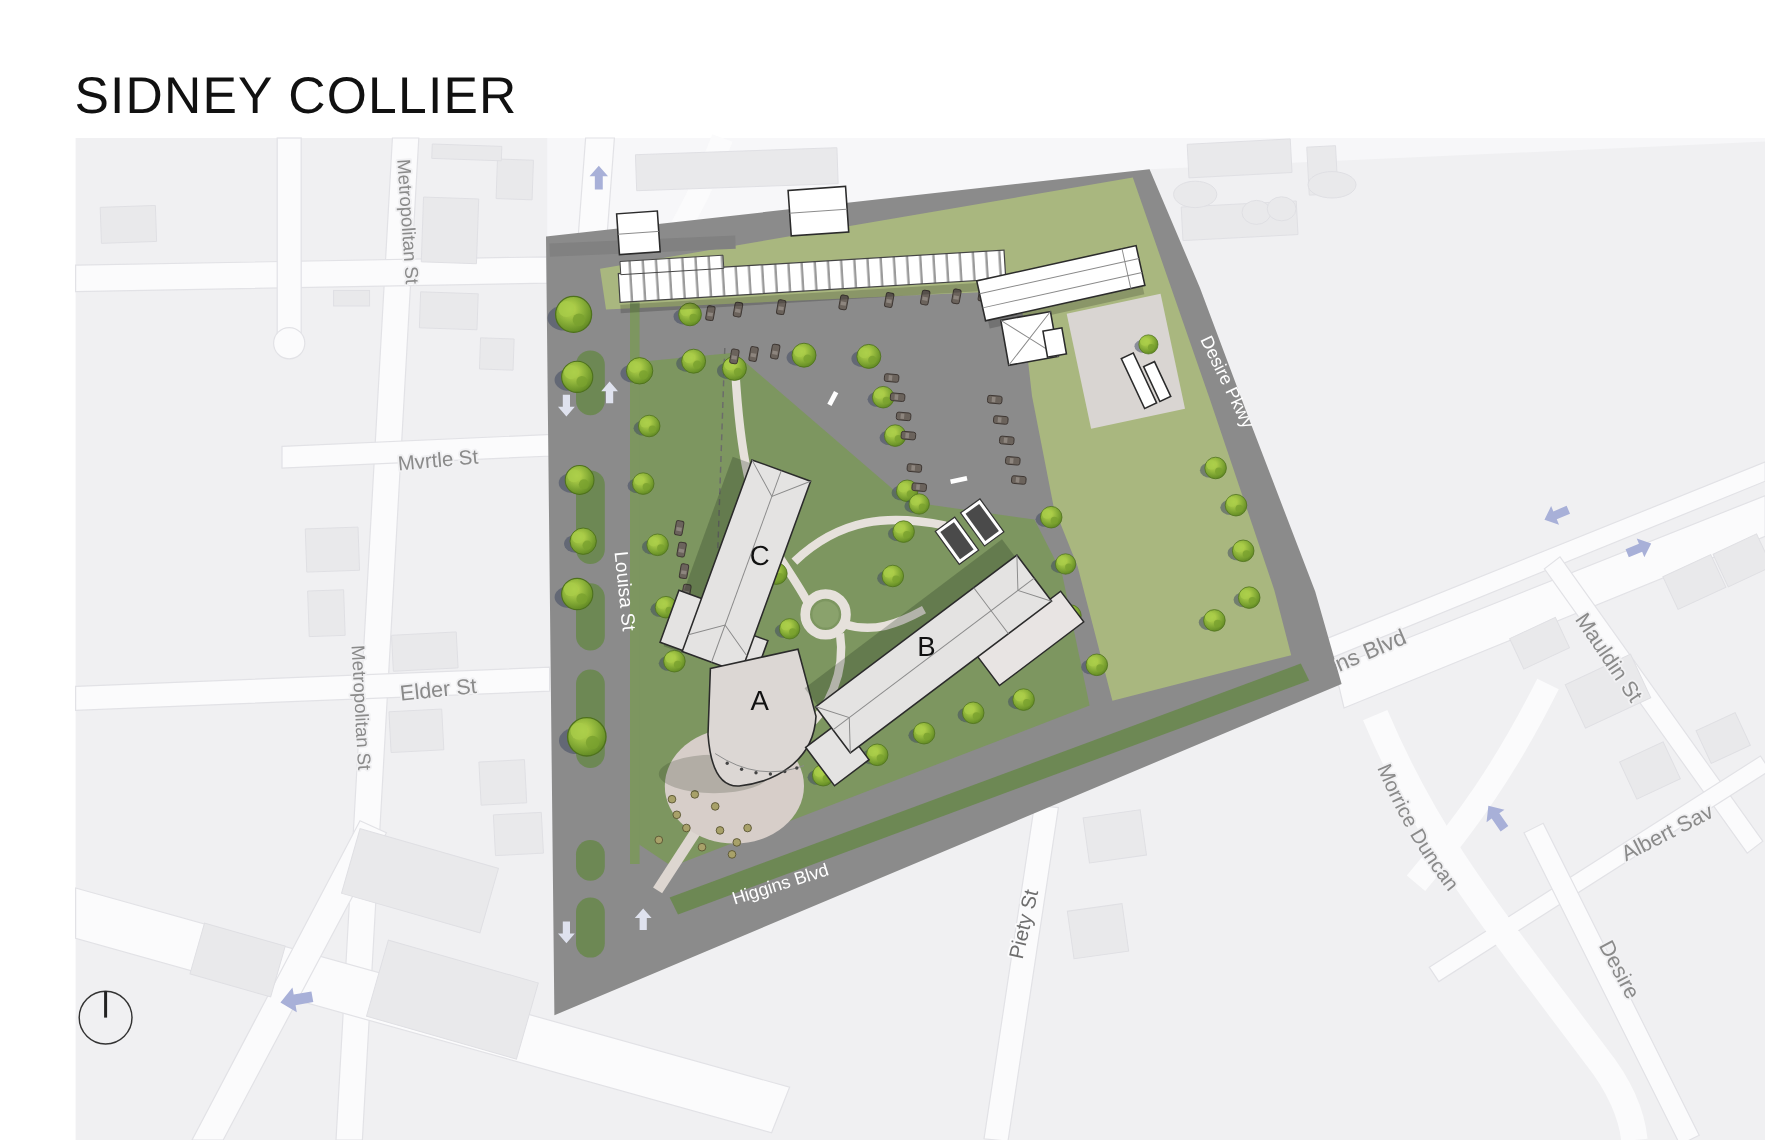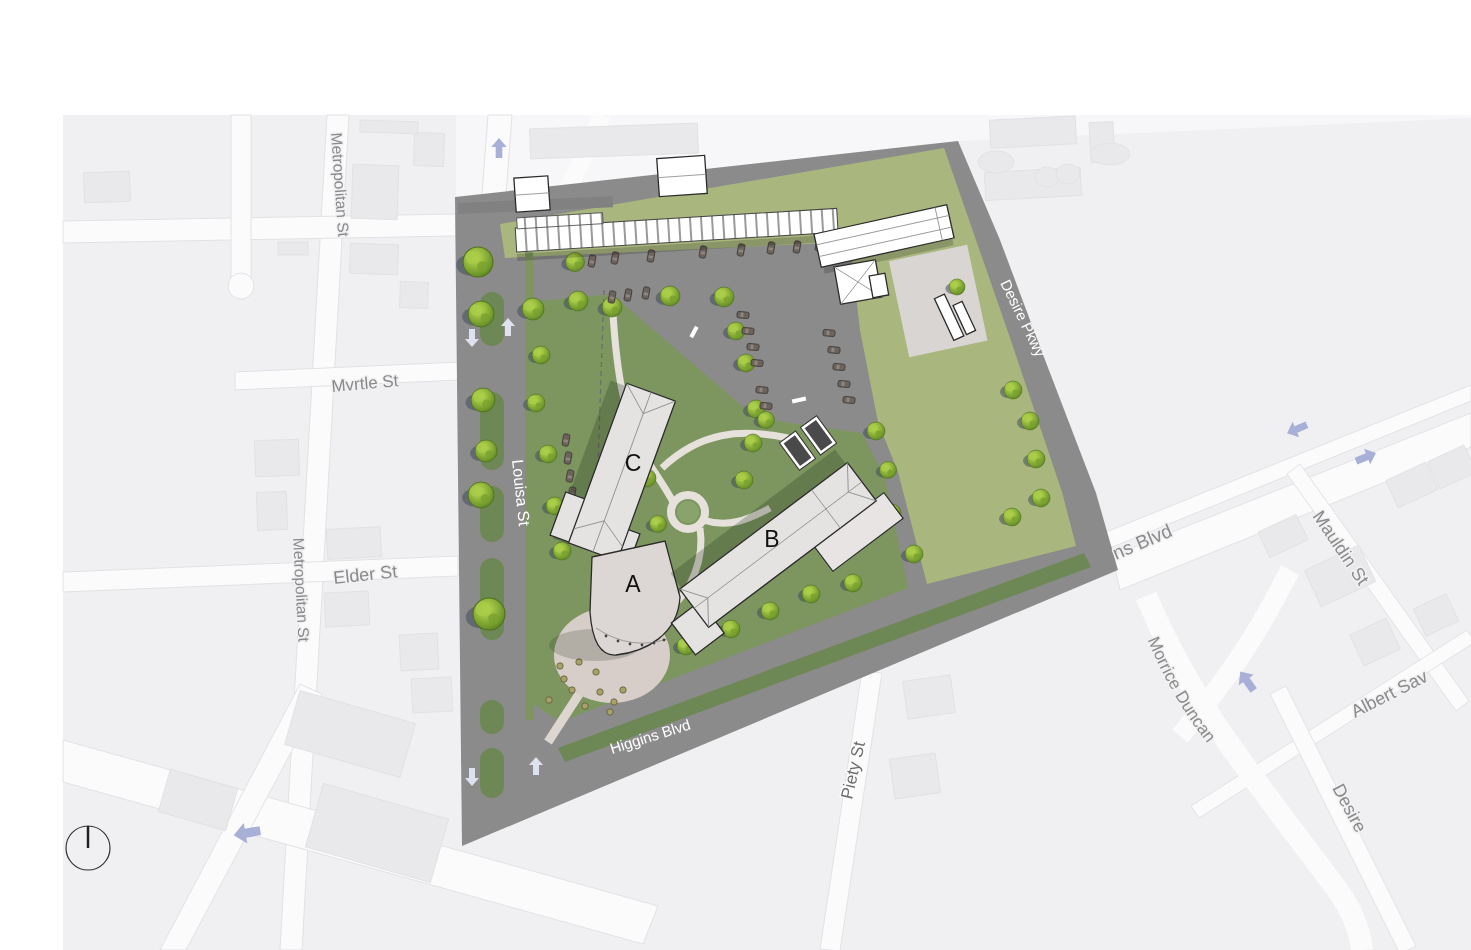--- a/index.html
+++ b/index.html
@@ -16,20 +16,21 @@
   .street{fill:#fbfbfc;stroke:#e2e2e6;stroke-width:1;}
   .mapbld{fill:#e9e9eb;stroke:#dfdfe3;stroke-width:0.8;}
   .bld{fill:#e4e3e2;stroke:#2b2b2b;stroke-width:1.3;}
   .bldw{fill:#ffffff;stroke:#2b2b2b;stroke-width:1.3;}
   .roof{stroke:#8a8a8a;stroke-width:0.8;fill:none;}
 </style>
 </head>
 <body>
 
 <div class="page">
+  <div class="title">SIDNEY COLLIER</div>
 
   <svg width="1471" height="950" viewBox="0 0 1471 950">
     <defs>
       <radialGradient id="treeG" cx="40%" cy="35%" r="65%">
         <stop offset="0%" stop-color="#c1dd52"></stop>
         <stop offset="55%" stop-color="#8db33a"></stop>
         <stop offset="100%" stop-color="#648c25"></stop>
       </radialGradient>
       <pattern id="slats" width="11" height="40" patternUnits="userSpaceOnUse">
         <rect width="11" height="40" fill="#ffffff"></rect>

